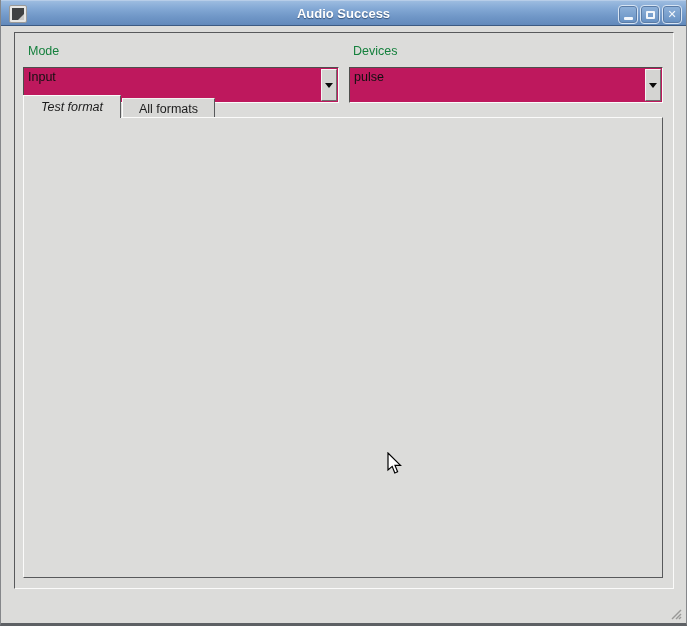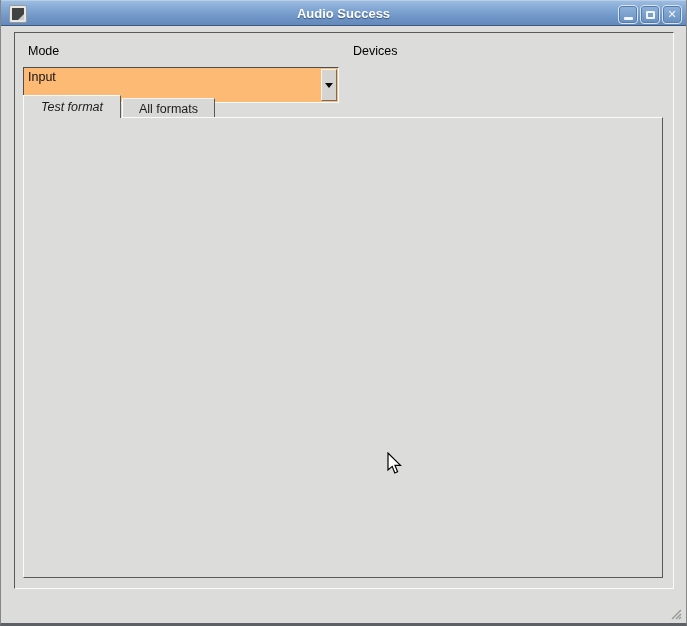--- a/index.html
+++ b/index.html
@@ -46,24 +46,24 @@
   .tb-close { right:4px; }
   .glyph-min { width:9px; height:3px; background:#f2f6fb; margin-top:7px; border-radius:1px; }
   .glyph-max { width:9px; height:8px; border:2px solid #f2f6fb; border-radius:1px; }
   
   .central-frame {
     position:absolute; left:13px; top:32px; width:660px; height:557px;
     border-top:1px solid #58595b; border-left:1px solid #58595b;
     border-bottom:1px solid #fbfbfa; border-right:1px solid #fbfbfa;
     background:#dcdcda;
   }
-  .field-label { position:absolute; font-size:12.5px; color:#000000; }
+  .field-label { position:absolute; font-size:12.5px; color:#15803d; }
   
   .combo {
-    position:absolute; height:36px; background:#fdba74;
+    position:absolute; height:36px; background:#be185d;
     border-top:1px solid #4e4e4c; border-left:1px solid #4e4e4c;
     border-bottom:1px solid #fbfbfa; border-right:1px solid #fbfbfa;
   }
   .combo-text {
     position:absolute; left:4px; top:2px; right:20px;
     font-size:12.5px; color:#111; white-space:nowrap; overflow:hidden;
   }
   .combo-btn {
     position:absolute; right:1px; top:1px; bottom:1px; width:16px;
     background:#d4d4d2;
@@ -153,20 +153,26 @@
 
   <div class="field-label" style="left:27px; top:44px;">Mode</div>
   <div class="field-label" style="left:352px; top:44px;">Devices</div>
 
   <div class="combo" style="left:22px; top:67px; width:316px;">
     <span class="combo-text">Input</span>
     <span class="combo-btn">
         <span class="combo-arrow"></span>
       </span>
   </div>
+  <div class="combo" style="left:348px; top:67px; width:314px;">
+    <span class="combo-text">pulse</span>
+    <span class="combo-btn">
+        <span class="combo-arrow"></span>
+      </span>
+  </div>
 
   <div class="tab tab-selected">Test format</div>
   <div class="tab tab-unselected">All formats</div>
   <div class="tab-pane"></div>
 
   <div class="col-header hdr-actual">Actual Settings</div>
   <div class="col-header hdr-nearest">Nearest Settings</div>
 
   <div class="field-label" style="left:35px; top:184px;">Codec</div>
   <div class="combo" style="left:160px; top:181px; width:242px;">

